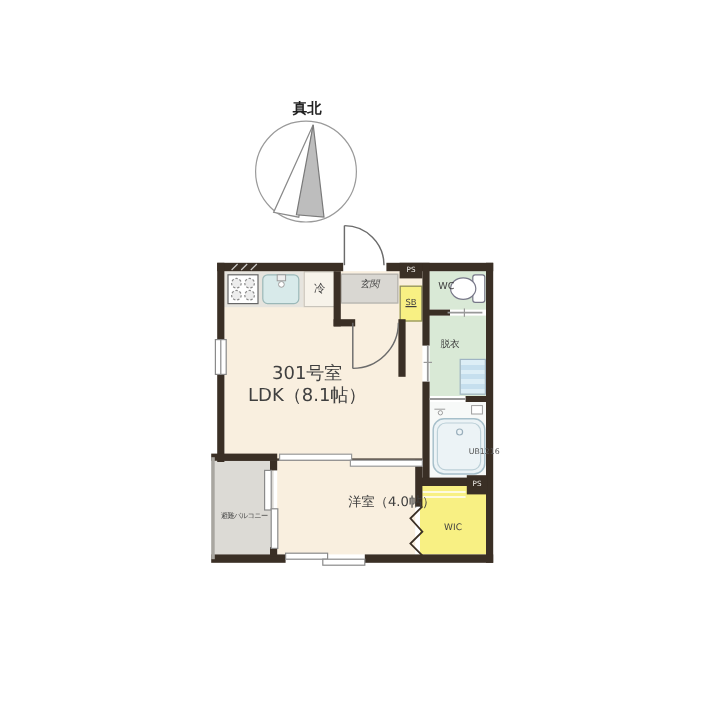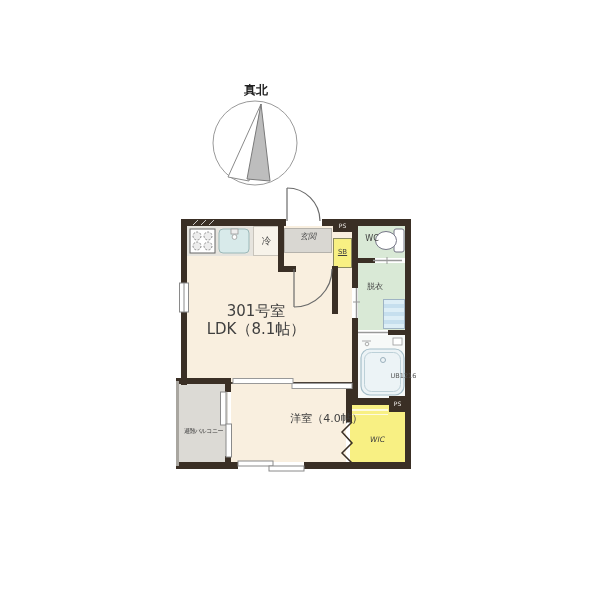--- a/index.html
+++ b/index.html
@@ -173,17 +173,17 @@
   <div class="lbl" style="left:333px;top:246px;width:19px;height:12px;font-size:7px;text-decoration:underline;">SB</div>
 
   <div class="lbl" style="left:358px;top:233px;width:28px;height:12px;font-size:8px;">WC</div>
 
   <div class="lbl" style="left:358px;top:281px;width:34px;height:12px;font-size:8px;">脱衣</div>
 
   <div class="lbl" style="left:358px;top:371px;width:65px;height:10px;font-size:6.5px;color:#555;padding-left:13px;">UB1216</div>
 
   <div class="lbl white" style="left:389px;top:398px;width:17px;height:12px;font-size:6px;">PS</div>
 
-  <div class="lbl" style="left:350px;top:434px;width:55px;height:11px;font-size:7.5px;font-style:italic;">WIC</div>
+  <div class="lbl" style="left:350px;top:434px;width:55px;height:11px;font-size:7.5px;">WIC</div>
 
   <div class="lbl" style="left:179px;top:426px;width:49px;height:10px;font-size:6px;letter-spacing:-0.5px;">避難バルコニー</div>
 
 </div>
 
 </body></html>

